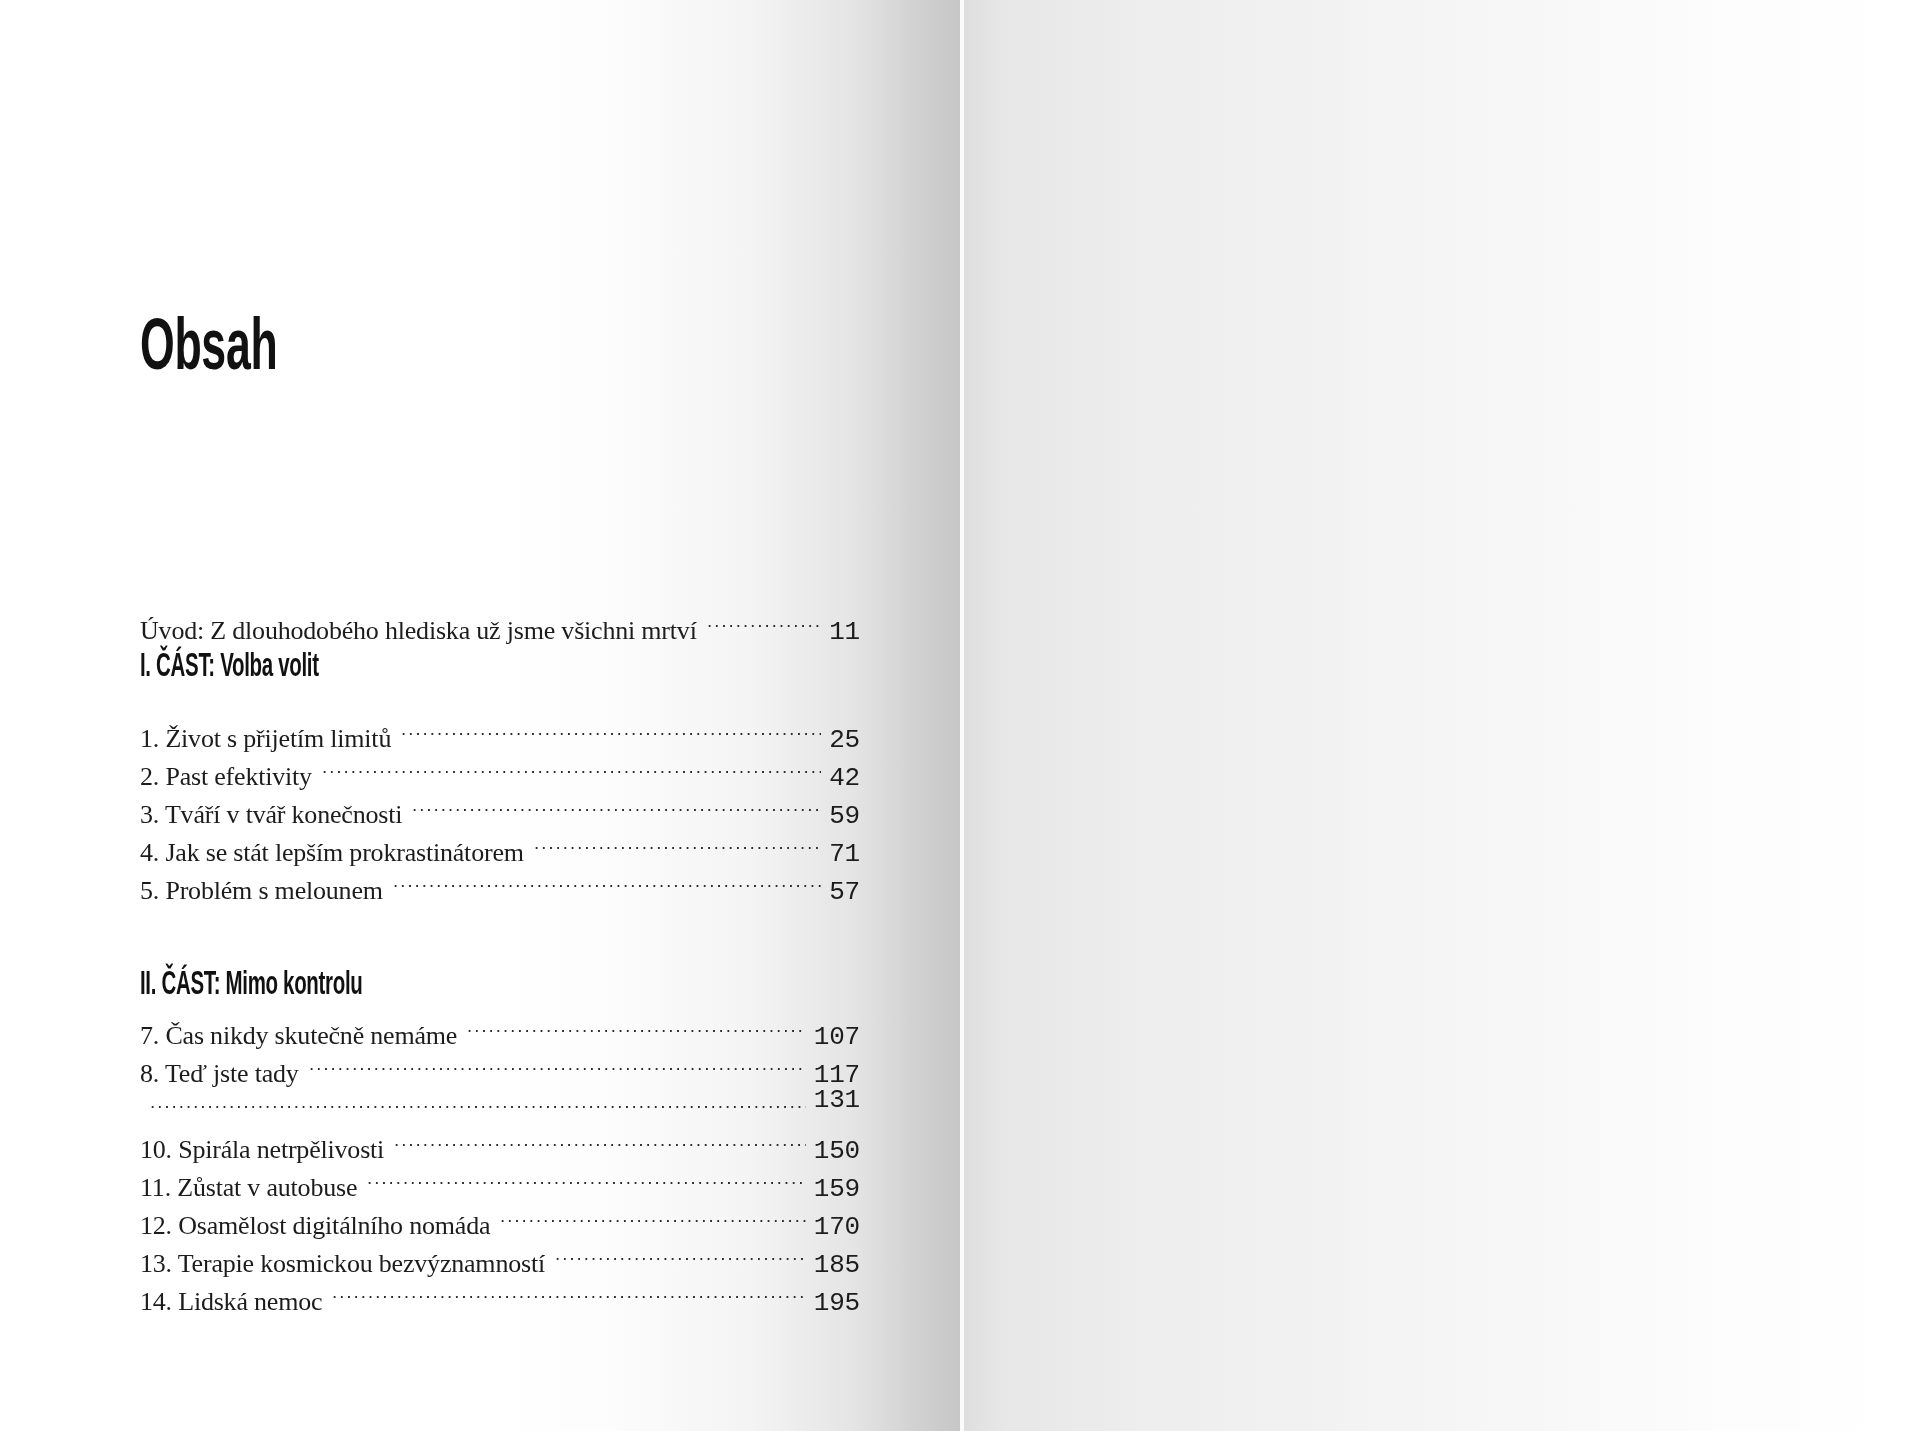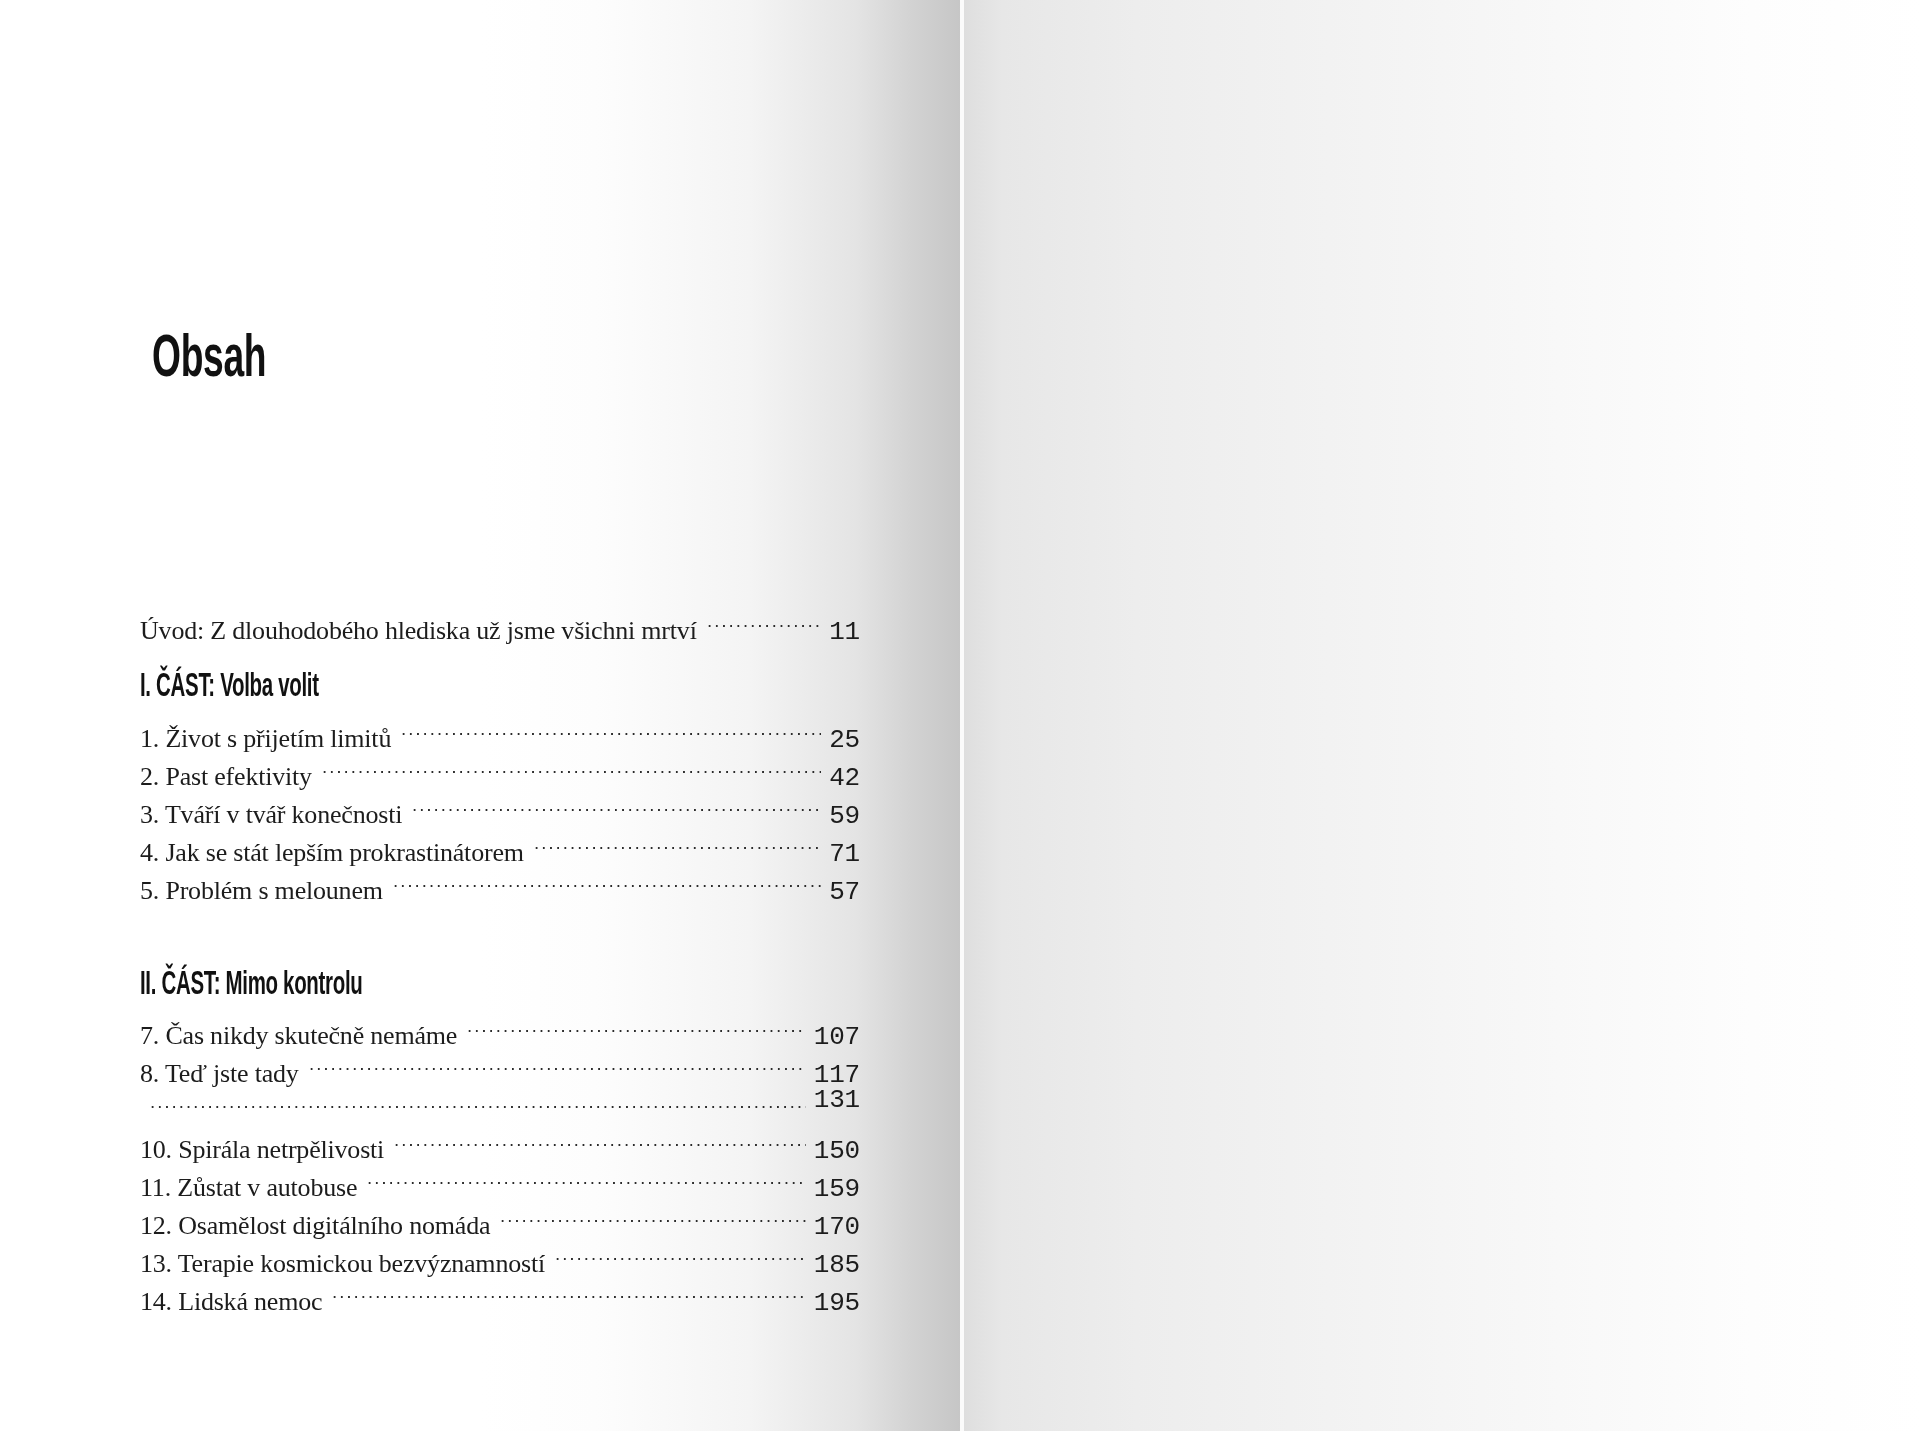--- a/index.html
+++ b/index.html
@@ -35,27 +35,27 @@
     transform:scaleX(0.62);
     transform-origin:0 100%;
     white-space:nowrap;
     font-family:"Liberation Sans","DejaVu Sans",sans-serif;
     font-weight:bold;
     letter-spacing:-0.5px;
     color:#111111;
   }
   .book-title{
     position:absolute;left:140px;top:314px;
-    font-size:60px;line-height:60px;margin:12px;
+    font-size:72px;line-height:60px;margin:0;
   }
   .part-heading{
     position:absolute;left:140px;width:720px;
     font-size:33px;line-height:38px;margin:0;
   }
-  #part1-heading{top:666px;}
+  #part1-heading{top:646px;}
   #part2-heading{top:964px;}
   
   .toc-block{position:absolute;left:140px;width:720px;}
   #uvod-block{top:600px;}
   #part1-rows{top:708px;}
   #part2-rows{top:1005px;}
   .toc-row{
     display:flex;align-items:baseline;
     height:38px;line-height:38px;
     font-size:26px;letter-spacing:-0.2px;

